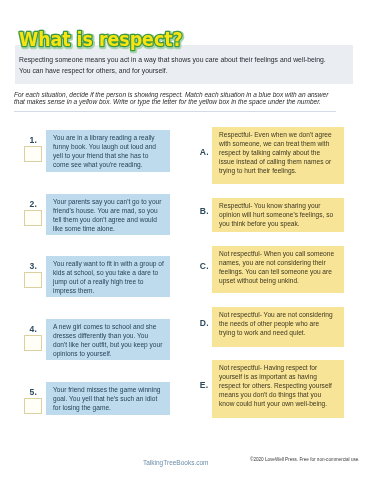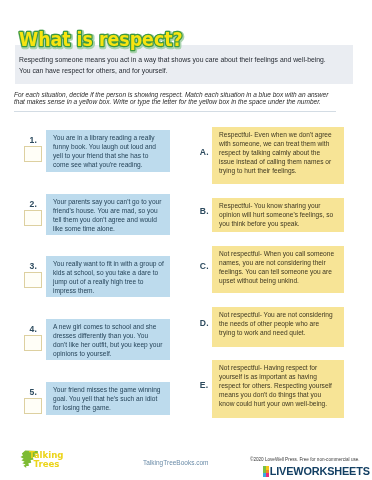--- a/index.html
+++ b/index.html
@@ -79,37 +79,15 @@
       <div class="letter" style="left:199.8px;top:206px">B.</div>
       <div class="yellowbox" style="left:212px;top:198px;width:132px;height:34px">Respectful- You know sharing your opinion will hurt someone's feelings, so you think before you speak.</div>
       <div class="letter" style="left:199.8px;top:260.5px">C.</div>
       <div class="yellowbox" style="left:212px;top:246px;width:132px;height:47px">Not respectful- When you call someone names, you are not considering their feelings. You can tell someone you are upset without being unkind.</div>
       <div class="letter" style="left:199.8px;top:318px">D.</div>
       <div class="yellowbox" style="left:212px;top:307px;width:132px;height:40px">Not respectful- You are not considering the needs of  other people who are trying to work and need quiet.</div>
       <div class="letter" style="left:199.8px;top:380px">E.</div>
       <div class="yellowbox" style="left:212px;top:360px;width:132px;height:58px">Not respectful- Having respect for yourself is as important as having respect for others. Respecting yourself means you don't do things that you know could hurt your own well-being.</div>
     </div>
 
-  <div class="logo">
-    <svg width="60" height="24" viewBox="0 0 60 24">
-      <g transform="translate(8.5,1.6) scale(1.12)">
-        <path d="M4.2 0 L15.5 0.4 L15.5 3.0 L13.0 3.2 L13.7 5.6 L11.0 5.9 L11.6 8.2 L9.0 8.5
-                 L9.6 10.9 L7.0 11.2 L7.6 13.5 L4.9 13.9 L5.2 15.6
-                 L2.6 13.6 L4.6 12.5 L1.6 11.2 L3.7 9.9 L0.8 8.6 L2.8 7.2 L0 5.8 L2.2 4.3 L1.2 2.6 Z" fill="#7dbb33"></path>
-      </g>
-      <text class="tt1" x="17" y="9.4" fill="#ecd419">Talking</text>
-      <text class="tt2" x="21.5" y="18.2" fill="#ecd419">Trees</text>
-    </svg>
-  </div>
   <div class="footlink">TalkingTreeBooks.com</div>
   <div class="copy">©2020 LoveWell Press.  Free for non-commercial use.</div>
-  <div class="lwwrap">
-    <span class="lw-icon">
-      <i style="background:#7ac143"></i>
-        <i style="background:#f5c518"></i>
-      <i style="background:#7ac143"></i>
-        <i style="background:#f08a22"></i>
-      <i style="background:#3aa8e0"></i>
-        <i style="background:#ec2c7a"></i>
-    </span>
-    <span class="lw-word">LIVEWORKSHEETS</span>
-  </div>
 </div>
 
 </body></html>

